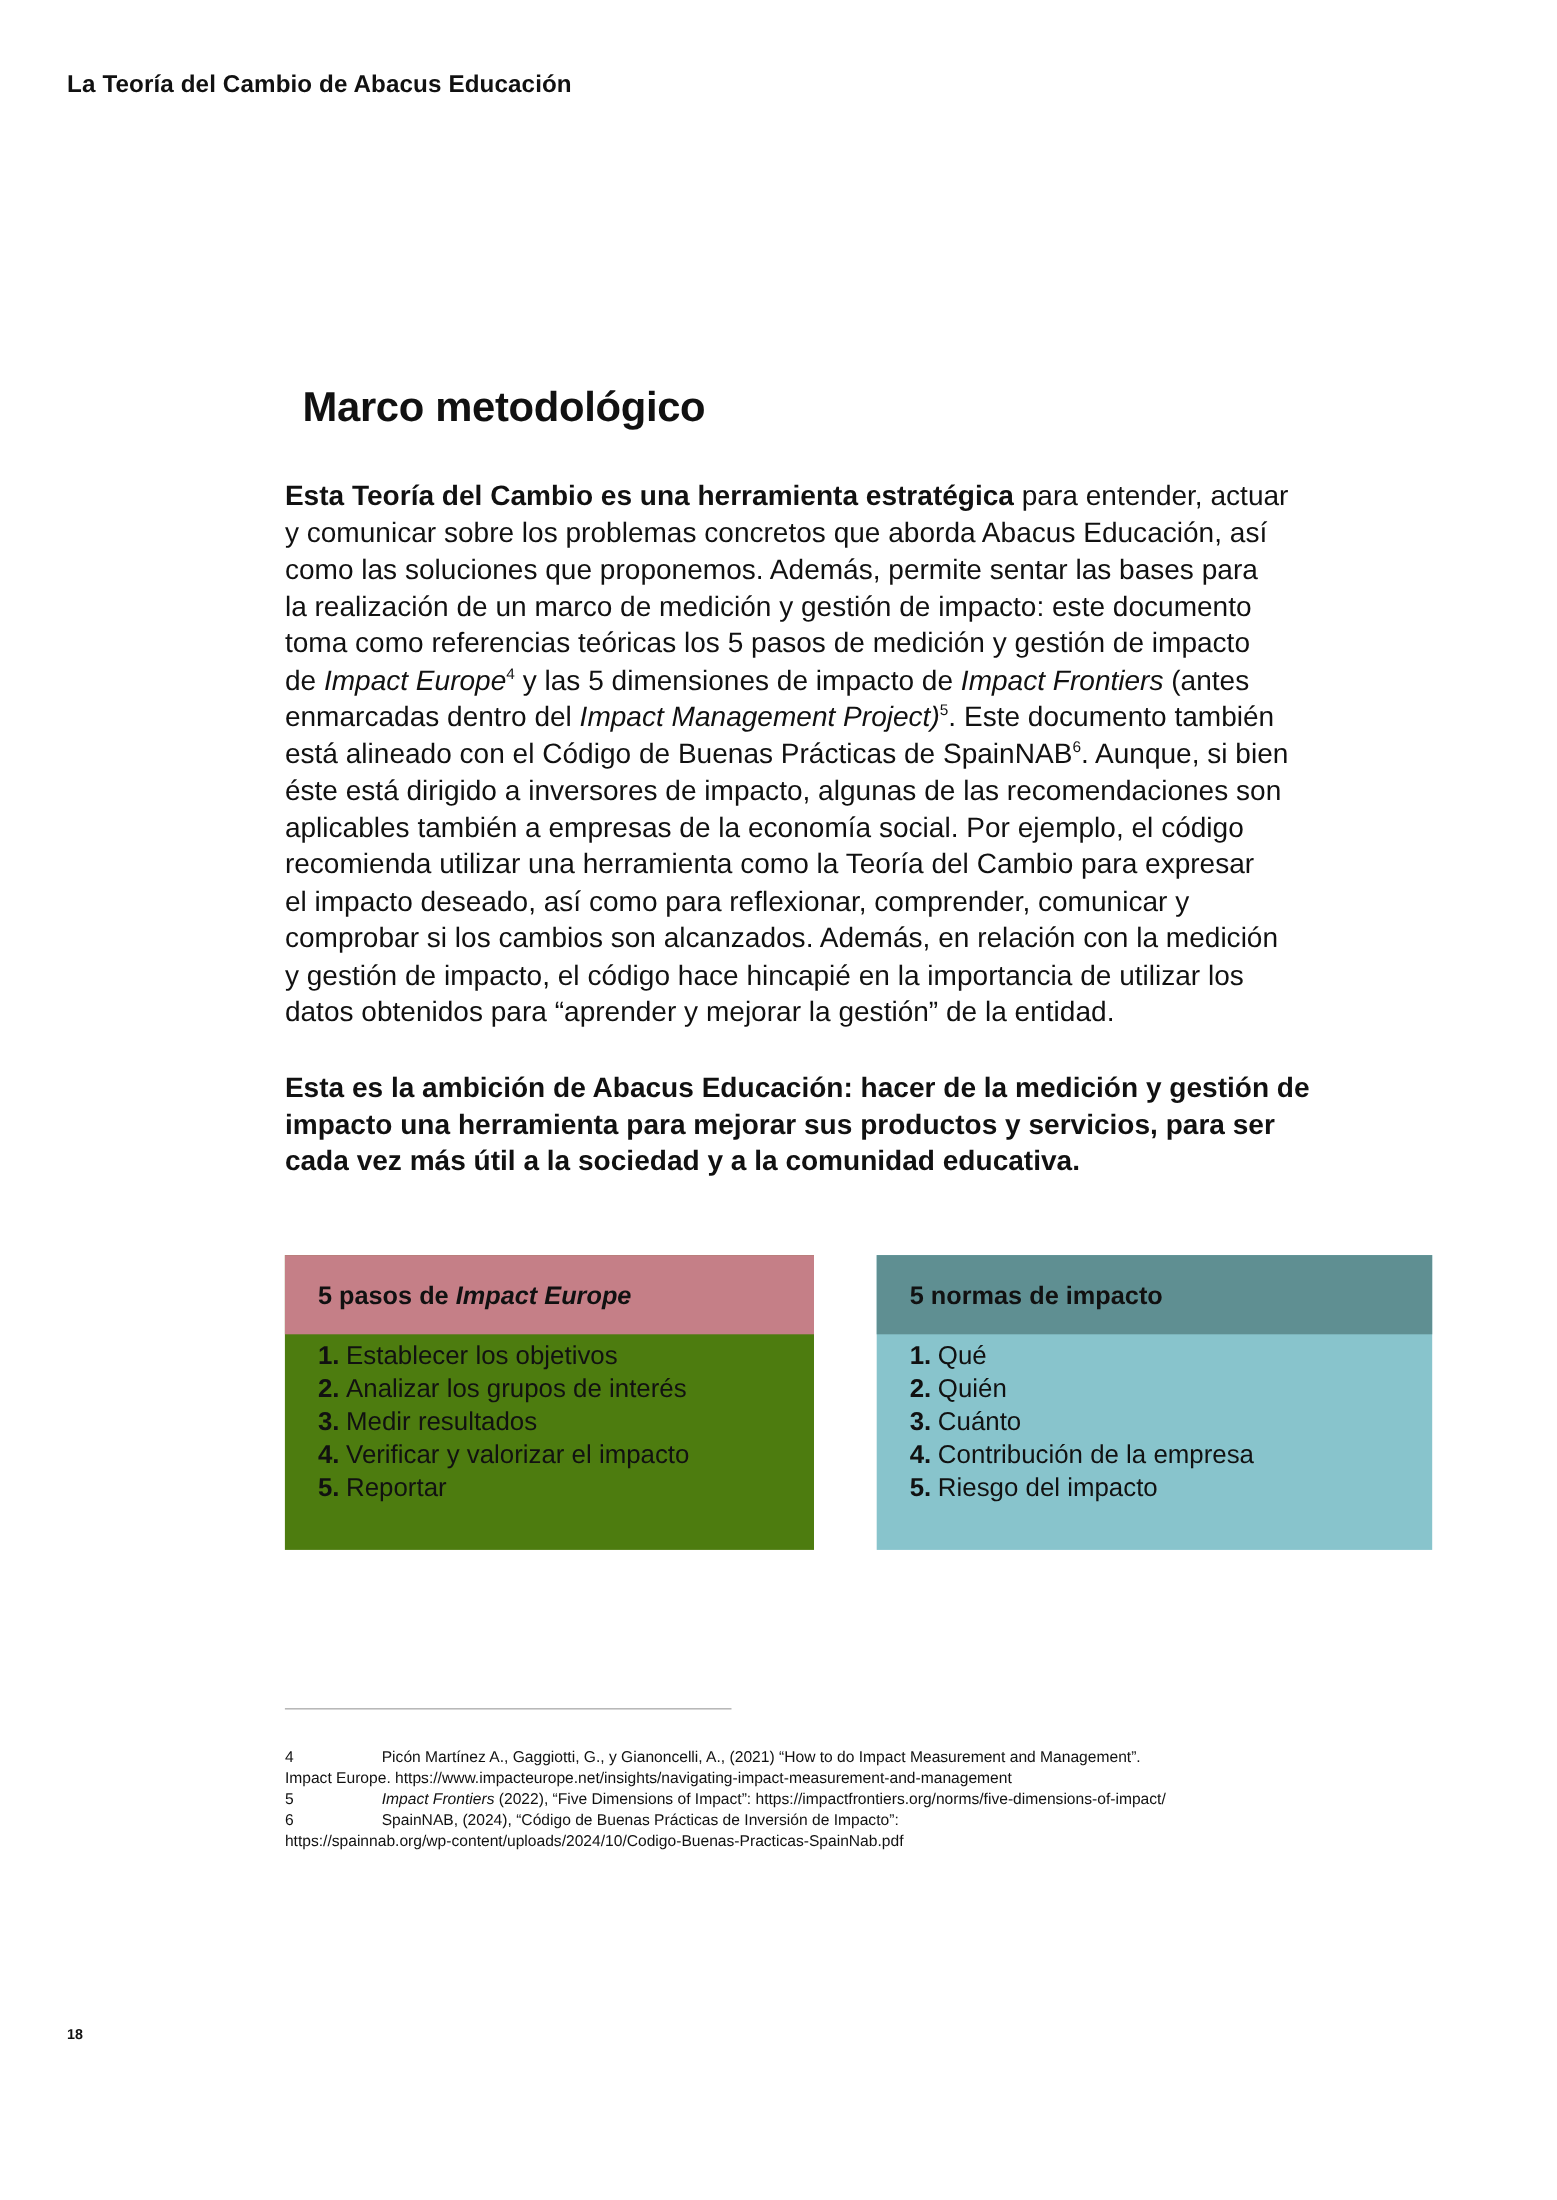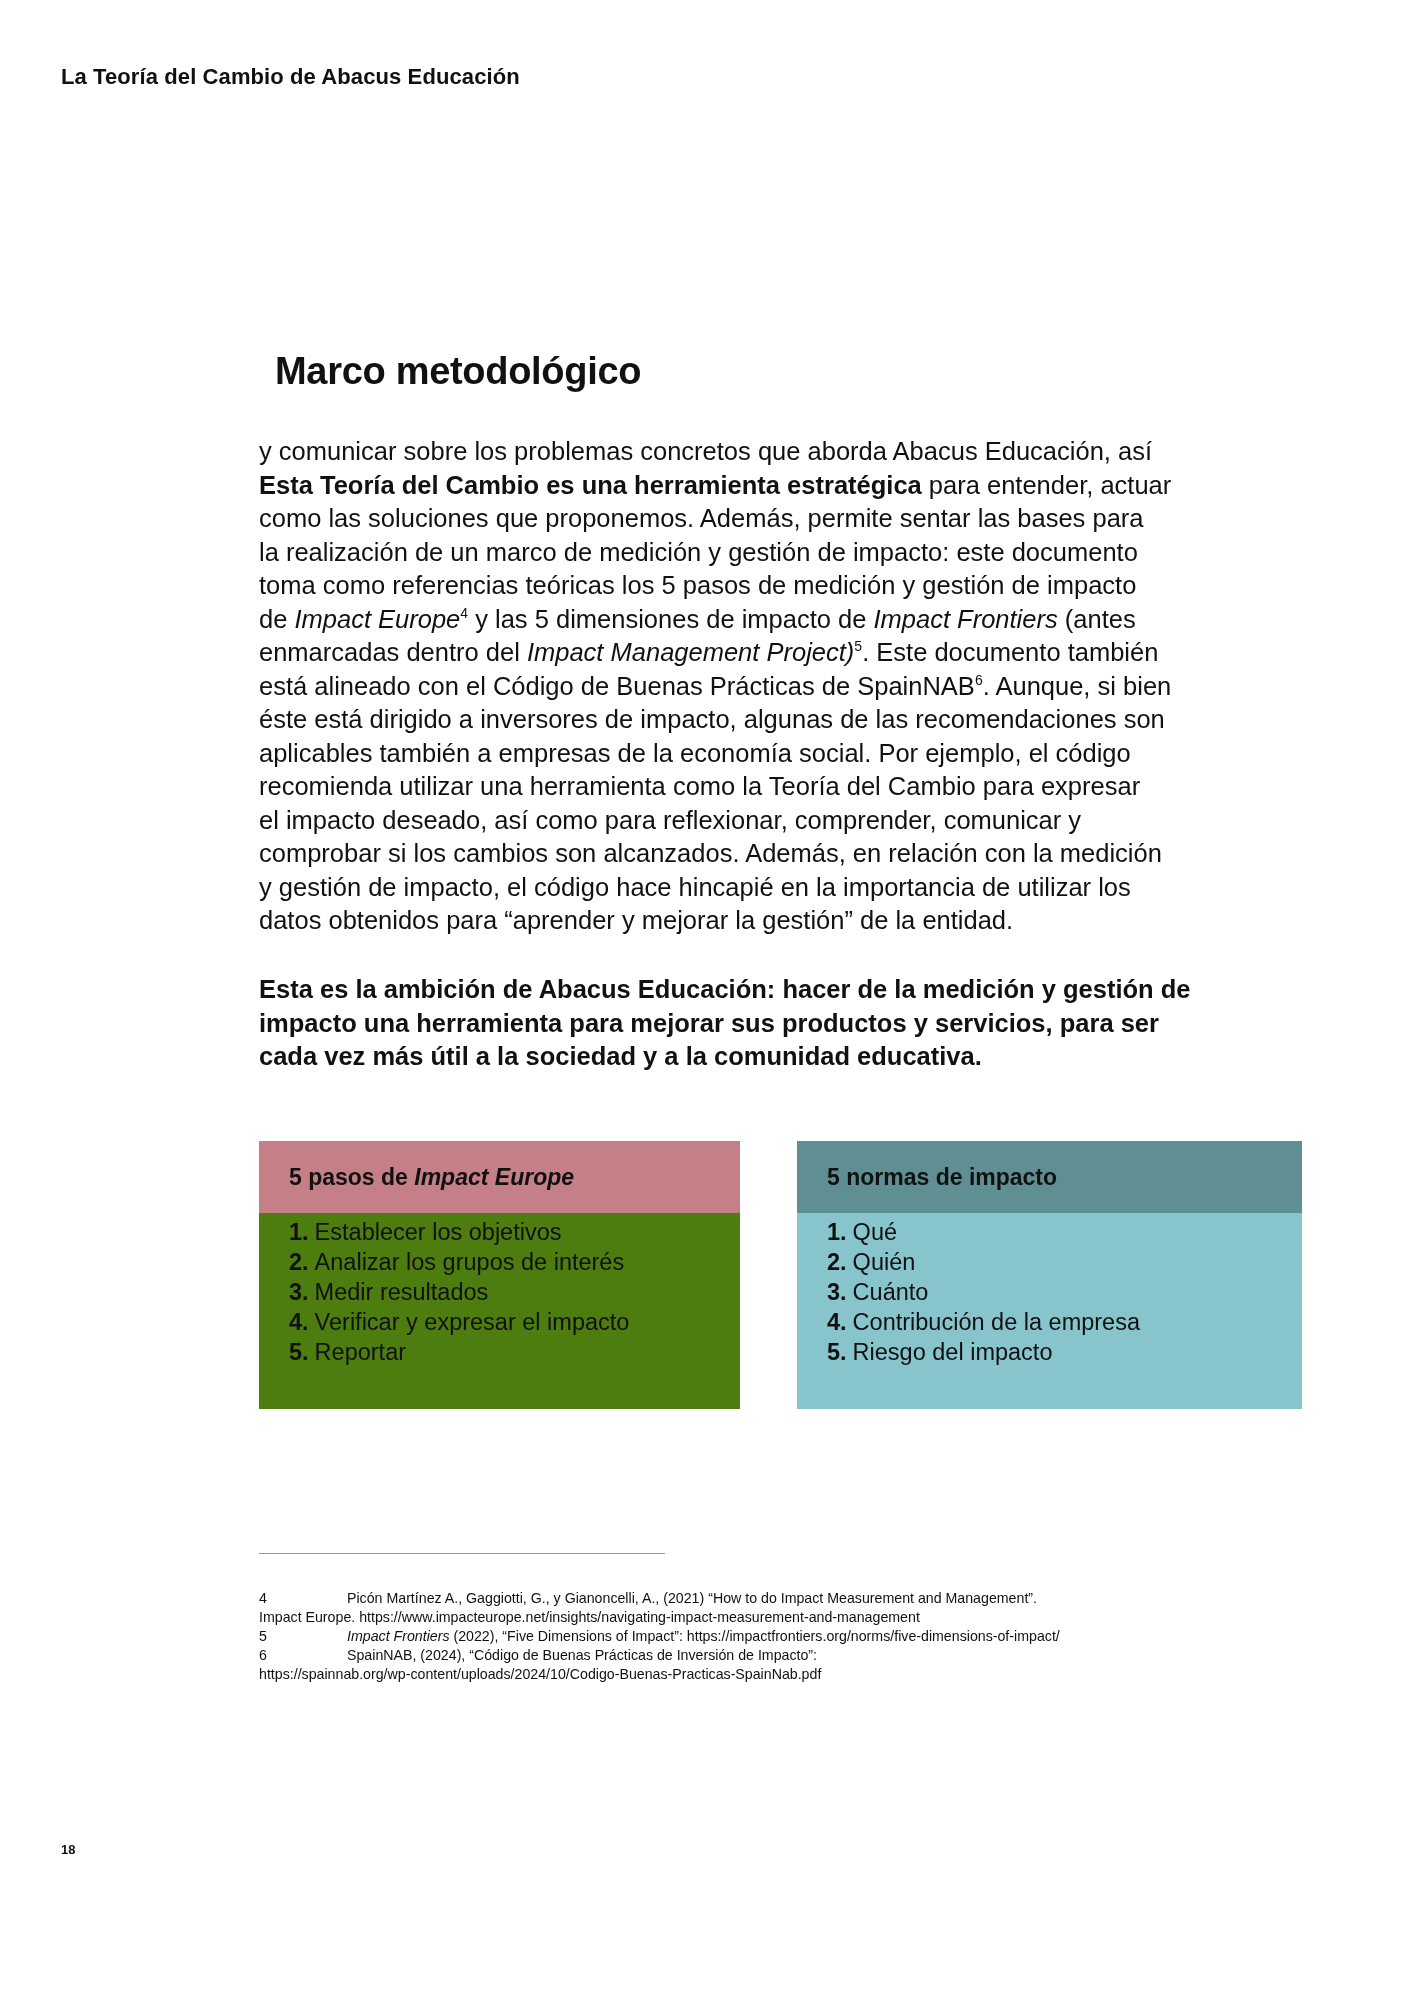--- a/index.html
+++ b/index.html
@@ -64,22 +64,22 @@
 </style>
 </head>
 <body>
 
 <div class="running-header">La Teoría del Cambio de Abacus Educación</div>
 
 <div class="content">
   <h1 class="title">Marco metodológico</h1>
 
   <p class="body-para">
+    <span class="line"><b>Esta Teoría del Cambio es una herramienta estratégica</b><span> para entender, actuar</span></span>
     <span class="line">y comunicar sobre los problemas concretos que aborda Abacus Educación, así</span>
-    <span class="line"><b>Esta Teoría del Cambio es una herramienta estratégica</b><span> para entender, actuar</span></span>
     <span class="line">como las soluciones que proponemos. Además, permite sentar las bases para</span>
     <span class="line">la realización de un marco de medición y gestión de impacto: este documento</span>
     <span class="line">toma como referencias teóricas los 5 pasos de medición y gestión de impacto</span>
     <span class="line"><span>de </span><i>Impact Europe</i><sup>4</sup><span> y las 5 dimensiones de impacto de </span><i>Impact Frontiers</i><span> (antes</span></span>
     <span class="line"><span>enmarcadas dentro del </span><i>Impact Management Project)</i><sup>5</sup><span>. Este documento también</span></span>
     <span class="line"><span>está alineado con el Código de Buenas Prácticas de SpainNAB</span><sup>6</sup><span>. Aunque, si bien</span></span>
     <span class="line">éste está dirigido a inversores de impacto, algunas de las recomendaciones son</span>
     <span class="line">aplicables también a empresas de la economía social. Por ejemplo, el código</span>
     <span class="line">recomienda utilizar una herramienta como la Teoría del Cambio para expresar</span>
     <span class="line">el impacto deseado, así como para reflexionar, comprender, comunicar y</span>
@@ -96,21 +96,21 @@
 </div>
 
 <div class="box box-europe">
   <div class="box-header">
     <div><span>5 pasos de </span><i>Impact Europe</i></div>
   </div>
   <ul class="box-list">
     <li><span class="num">1.</span><span>Establecer los objetivos</span></li>
     <li><span class="num">2.</span><span>Analizar los grupos de interés</span></li>
     <li><span class="num">3.</span><span>Medir resultados</span></li>
-    <li><span class="num">4.</span><span>Verificar y expresar el impacto</span></li>
+    <li><span class="num">4.</span><span>Verificar y valorizar el impacto</span></li>
     <li><span class="num">5.</span><span>Reportar</span></li>
   </ul>
 </div>
 
 <div class="box box-frontiers">
   <div class="box-header">
     <div>5 normas de impacto</div>
   </div>
   <ul class="box-list">
     <li><span class="num">1.</span><span>Qué</span></li>

